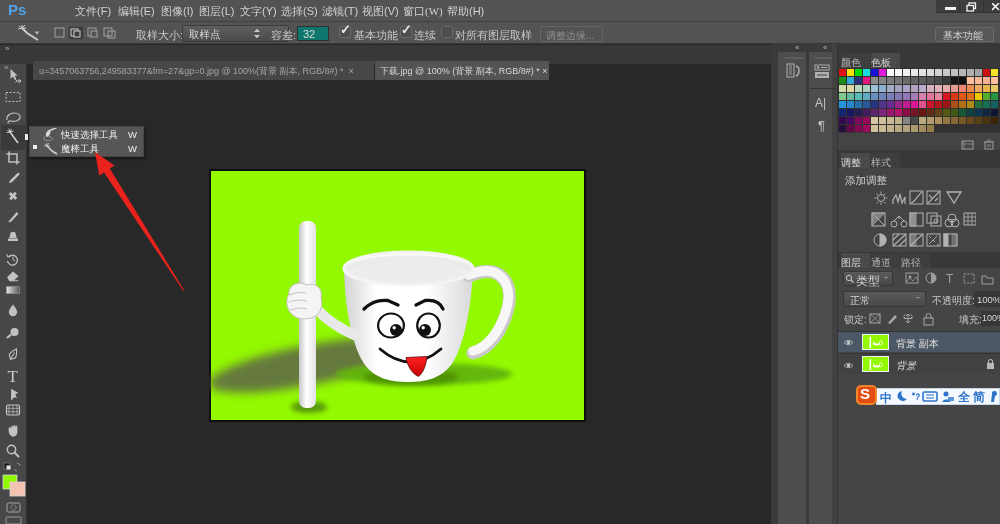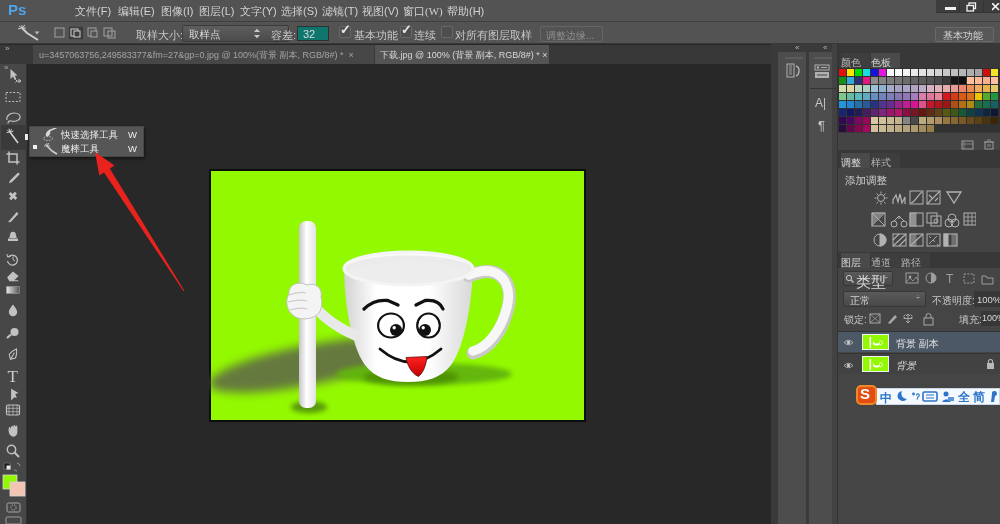--- a/index.html
+++ b/index.html
@@ -1,21 +1,21 @@
 <!DOCTYPE html>
 <html><head><meta charset="utf-8">
 <style>
 html,body{margin:0;padding:0;}
 body{width:1000px;height:524px;overflow:hidden;background:#282828;font-family:"Liberation Sans",sans-serif;}
 *{box-sizing:border-box;cursor:default;}
 .abs{position:absolute;}
 #stage{position:relative;width:1000px;height:524px;}
 .menu{top:4px;font-size:11px;color:#d2d2d2;margin-left:40px;}
 .optlabel{top:28px;font-size:11px;color:#c8c8c8;}
-.doctab{top:45px;height:19px;font-size:9px;padding:4px 6px 0 6px;white-space:nowrap;overflow:hidden;}
+.doctab{top:61px;height:19px;font-size:9px;padding:4px 6px 0 6px;white-space:nowrap;overflow:hidden;}
 .ck{top:26px;width:12px;height:12px;background:#4e4e4e;border:1px solid #686868;border-radius:2px;}
 .ckm{top:22px;font-size:13px;font-weight:bold;color:#e8e8e8;}
 .ptab{position:absolute;top:0;height:16px;font-size:10px;padding:3px 0 0 0;color:#c4c4c4;}
 .sg{position:absolute;width:7px;height:7px;}
 </style></head>
 <body>
 <div id="stage">
 
   <div class="abs" style="left:28px;top:64px;width:743px;height:460px;background:#282828;"></div>
 
@@ -493,21 +493,21 @@
   <div class="ptab" style="left:841px;top:253px;width:29px;height:15px;background:#4a4a4a;color:#d8d8d8;">图层</div>
   <div class="ptab" style="left:871px;top:253px;width:29px;height:15px;background:#3e3e3e;color:#b8b8b8;">通道</div>
   <div class="ptab" style="left:901px;top:253px;width:29px;height:15px;background:#3e3e3e;color:#b8b8b8;">路径</div>
   <div class="abs" style="left:838px;top:268px;width:162px;height:256px;background:#454545;"></div>
 
   <div class="abs" style="left:843px;top:271px;width:50px;height:15px;background:linear-gradient(#5a5a5a,#484848);border:1px solid #373737;border-radius:2px;"></div>
   <svg class="abs" style="left:845px;top:274px;" width="10" height="10" viewBox="0 0 10 10">
       <circle cx="4" cy="4" r="2.6" fill="none" stroke="#c8c8c8"></circle>
       <path d="M6,6 l2.5,2.5" stroke="#c8c8c8" stroke-width="1.2"></path>
     </svg>
-  <div class="abs" style="left:856px;top:273px;font-size:15px;color:#d8d8d8;text-align:center;">类型</div>
+  <div class="abs" style="left:856px;top:273px;font-size:12px;color:#d8d8d8;text-align:center;">类型</div>
   <div class="abs" style="left:884px;top:274px;font-size:7px;color:#c8c8c8;">÷</div>
   <svg class="abs" style="left:904px;top:271px;" width="96" height="15" viewBox="0 0 96 15">
     <rect x="2" y="2" width="12" height="10" fill="none" stroke="#9e9e9e"></rect>
     <circle cx="6" cy="6" r="1.4" fill="#9e9e9e"></circle>
       <path d="M2,11 l4,-4 3,3 3,-4 2,3" fill="none" stroke="#9e9e9e" stroke-width="0.8"></path>
     <circle cx="27" cy="7" r="5" fill="none" stroke="#9e9e9e"></circle>
       <path d="M27,2 a5,5 0 0 1 0,10 z" fill="#9e9e9e"></path>
     <text x="42" y="11.5" font-size="12" fill="#9e9e9e" font-family="Liberation Sans">T</text>
     <rect x="60" y="3" width="10" height="9" fill="none" stroke="#9e9e9e" stroke-dasharray="2,1.4"></rect>
     <path d="M78,5 h4 l1,2 h6 v6 h-11 z" fill="none" stroke="#9e9e9e"></path>

